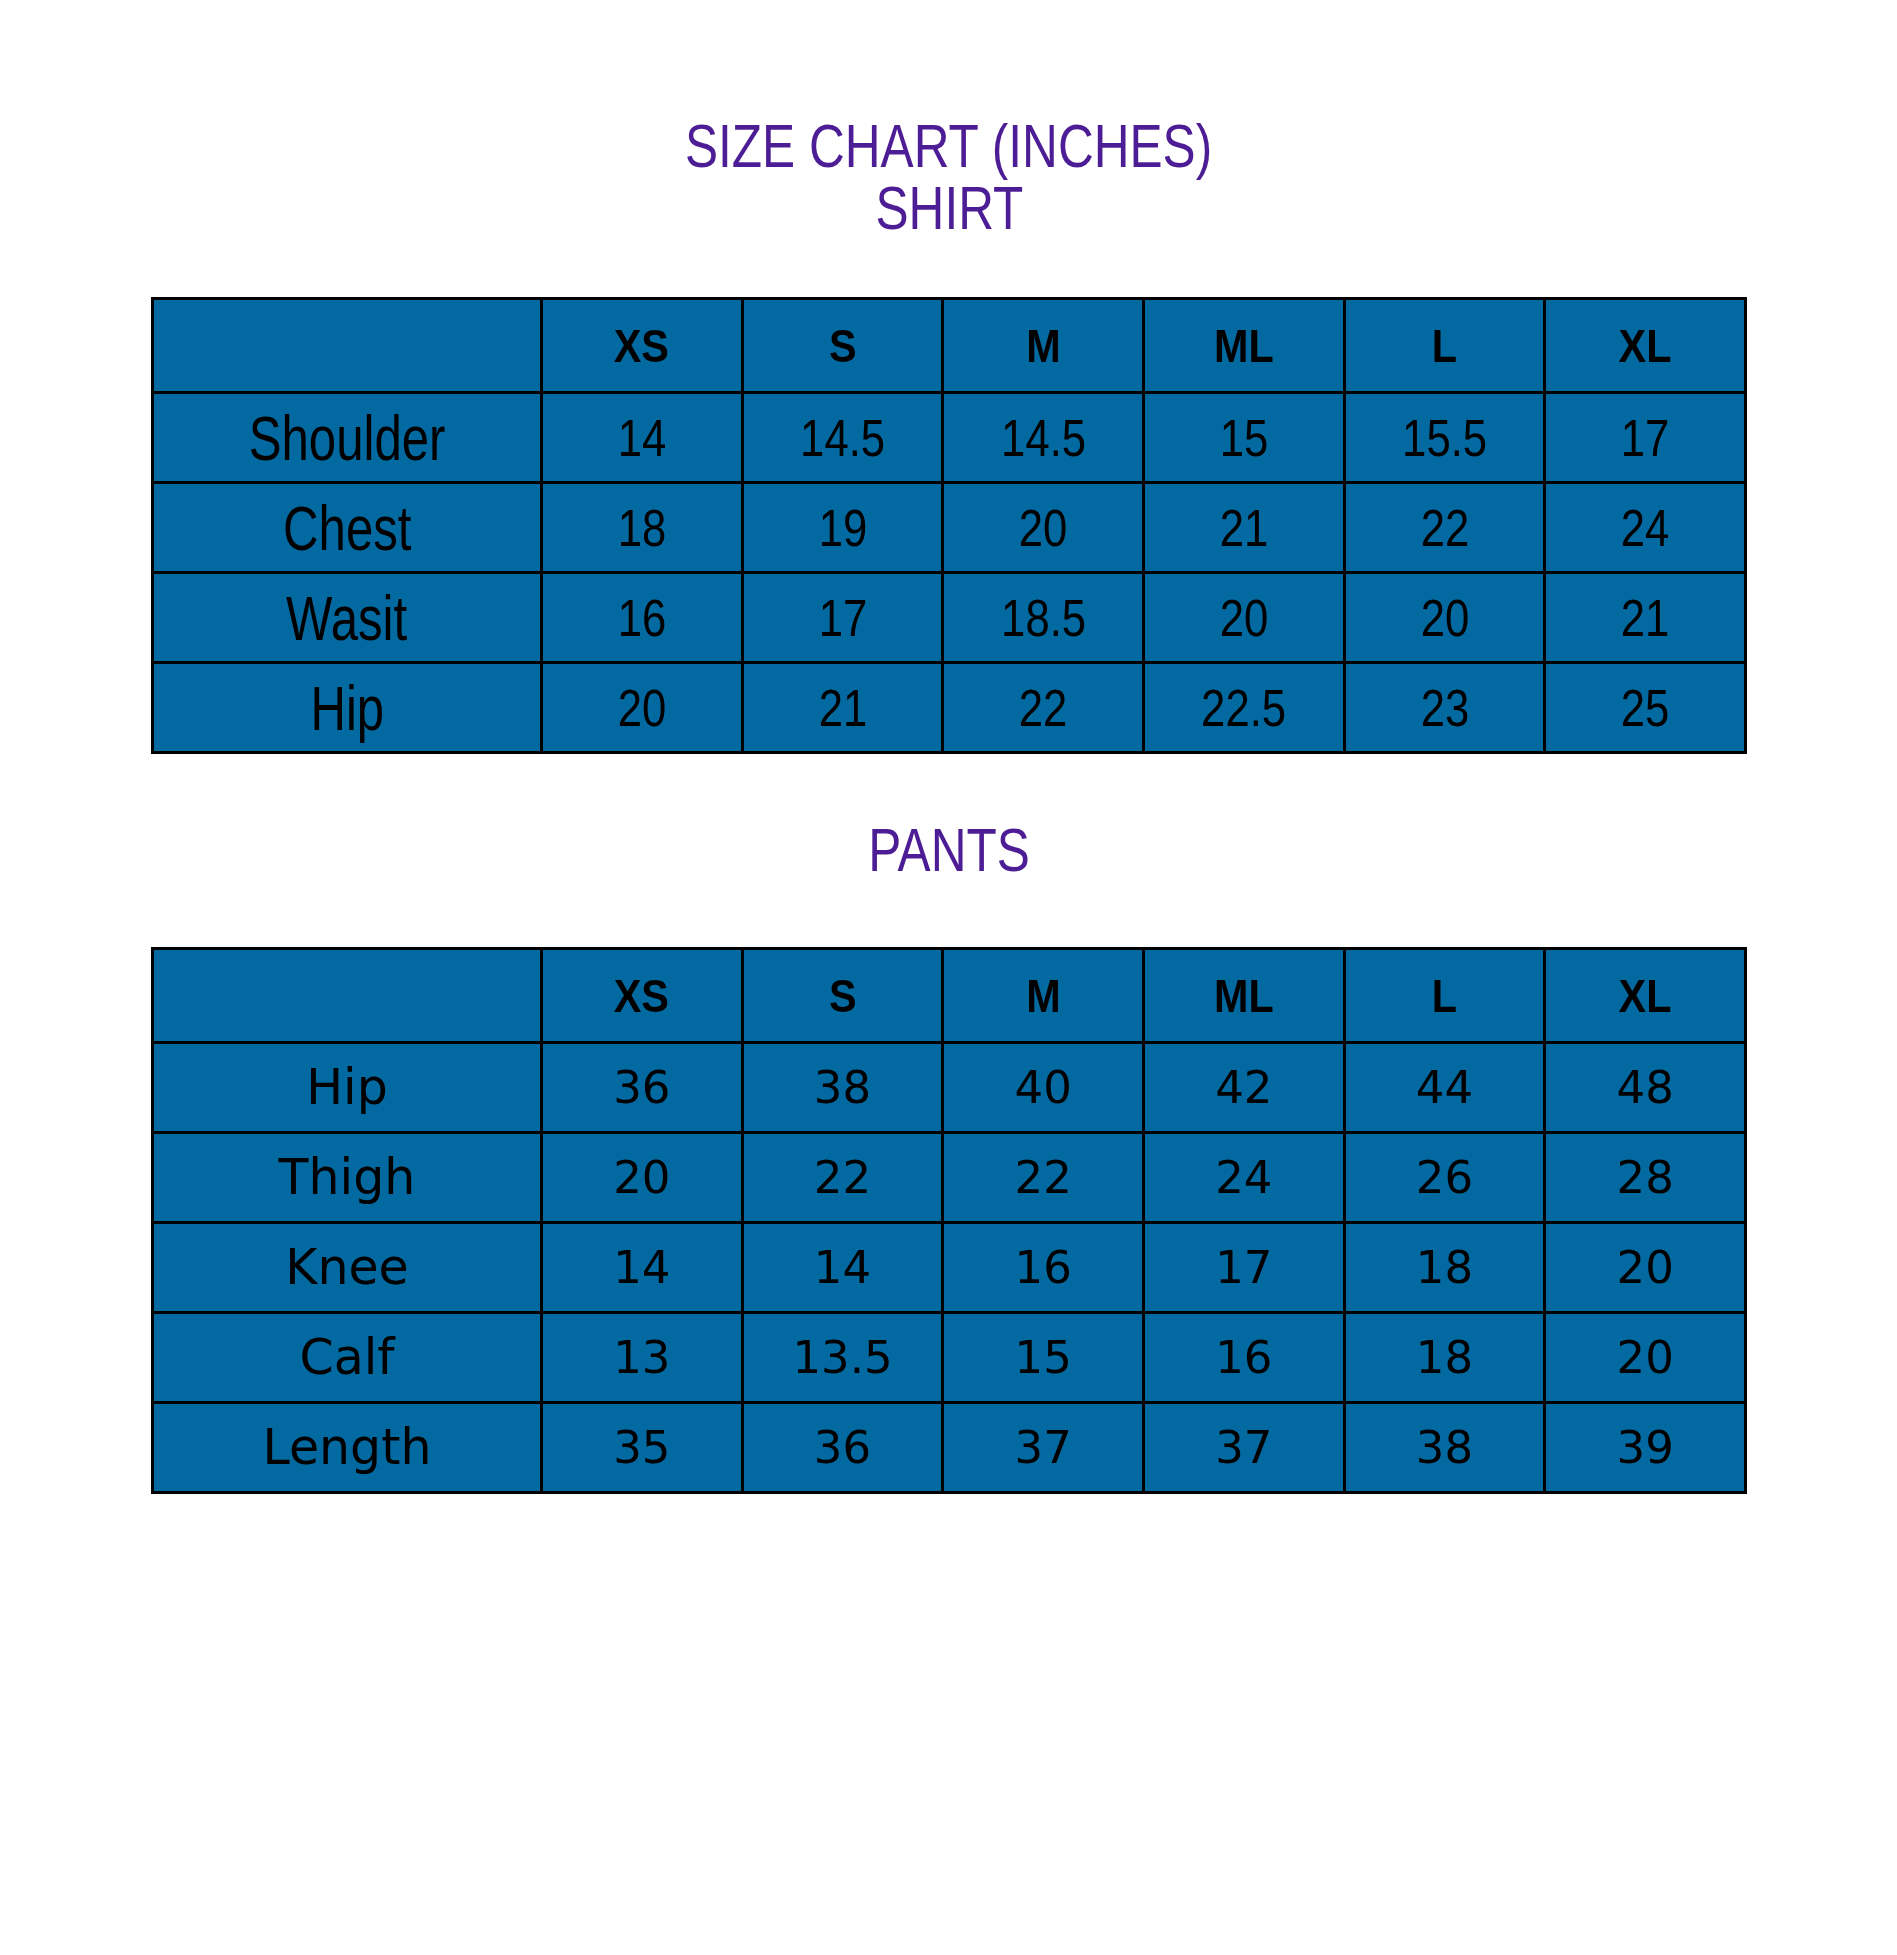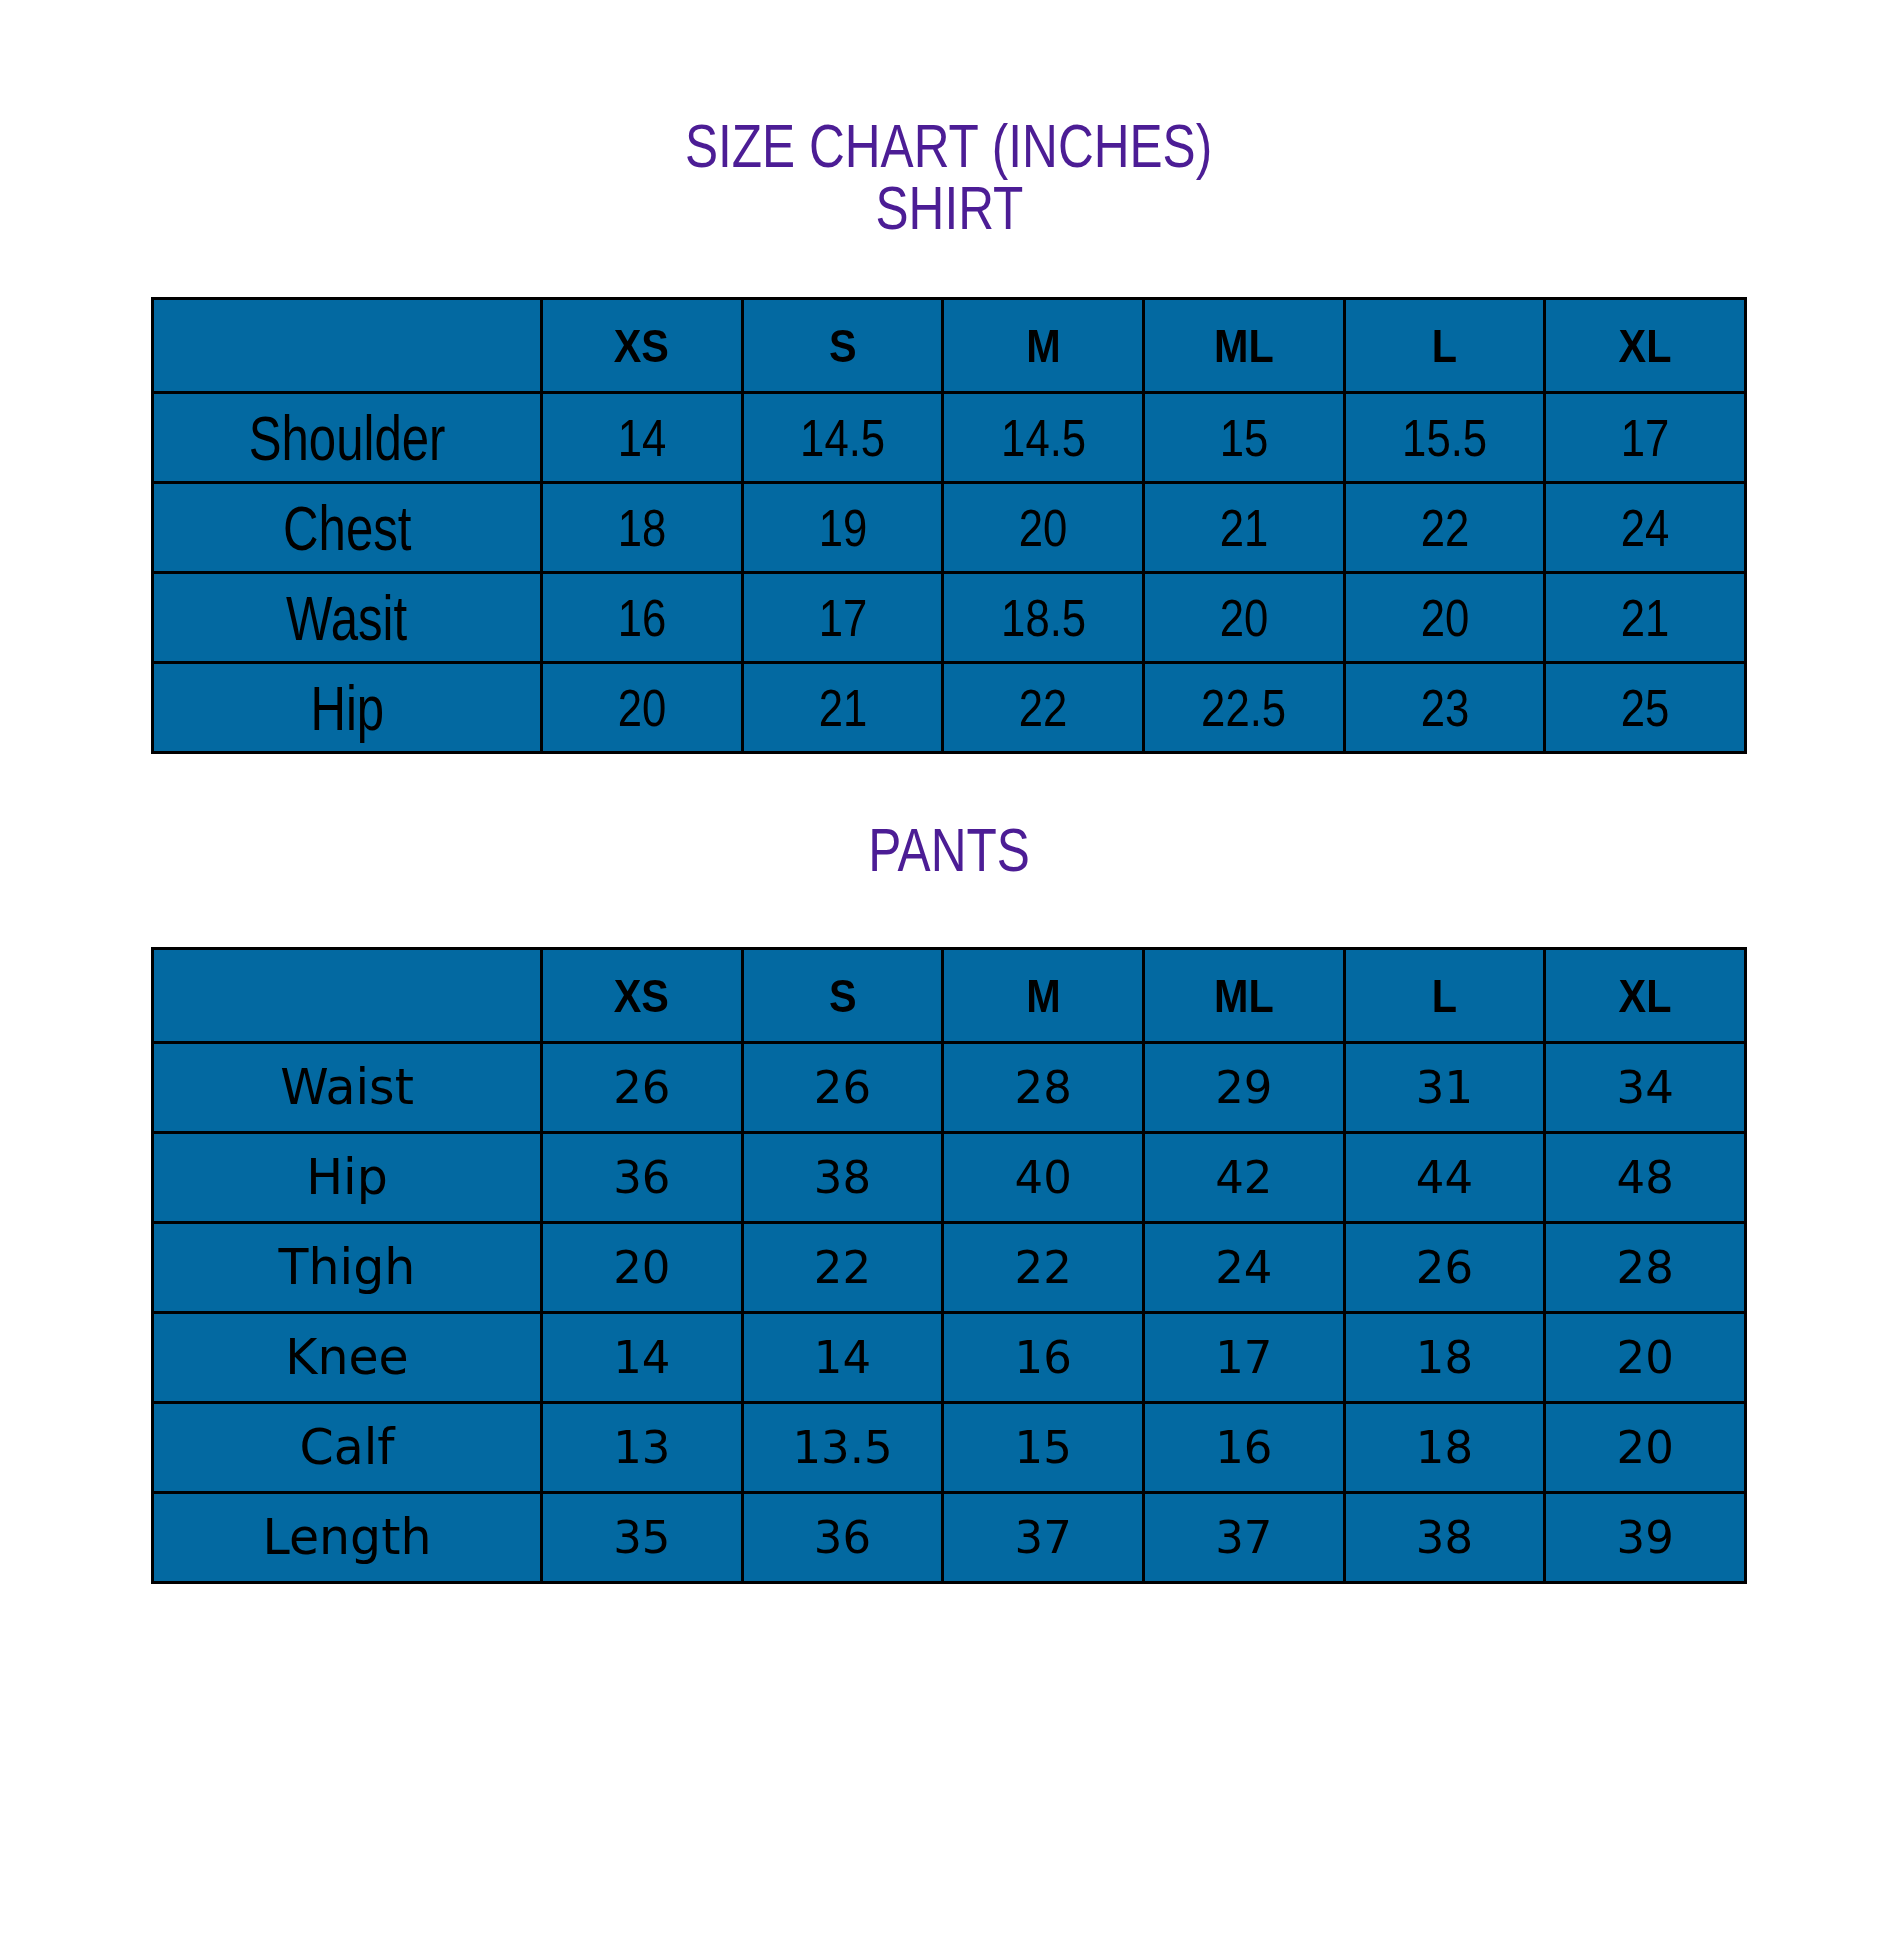--- a/index.html
+++ b/index.html
@@ -146,29 +146,20 @@
             <th><span class="tx c-hdr">XS</span></th>
             <th><span class="tx c-hdr">S</span></th>
             <th><span class="tx c-hdr">M</span></th>
             <th><span class="tx c-hdr">ML</span></th>
             <th><span class="tx c-hdr">L</span></th>
             <th><span class="tx c-hdr">XL</span></th>
           </tr>
       </thead>
       <tbody>
           <tr>
-            <td><span class="tx c-pants-label">Waist</span></td>
-            <td><span class="tx c-pants-val">26</span></td>
-            <td><span class="tx c-pants-val">26</span></td>
-            <td><span class="tx c-pants-val">28</span></td>
-            <td><span class="tx c-pants-val">29</span></td>
-            <td><span class="tx c-pants-val">31</span></td>
-            <td><span class="tx c-pants-val">34</span></td>
-          </tr>
-          <tr>
             <td><span class="tx c-pants-label">Hip</span></td>
             <td><span class="tx c-pants-val">36</span></td>
             <td><span class="tx c-pants-val">38</span></td>
             <td><span class="tx c-pants-val">40</span></td>
             <td><span class="tx c-pants-val">42</span></td>
             <td><span class="tx c-pants-val">44</span></td>
             <td><span class="tx c-pants-val">48</span></td>
           </tr>
           <tr>
             <td><span class="tx c-pants-label">Thigh</span></td>

